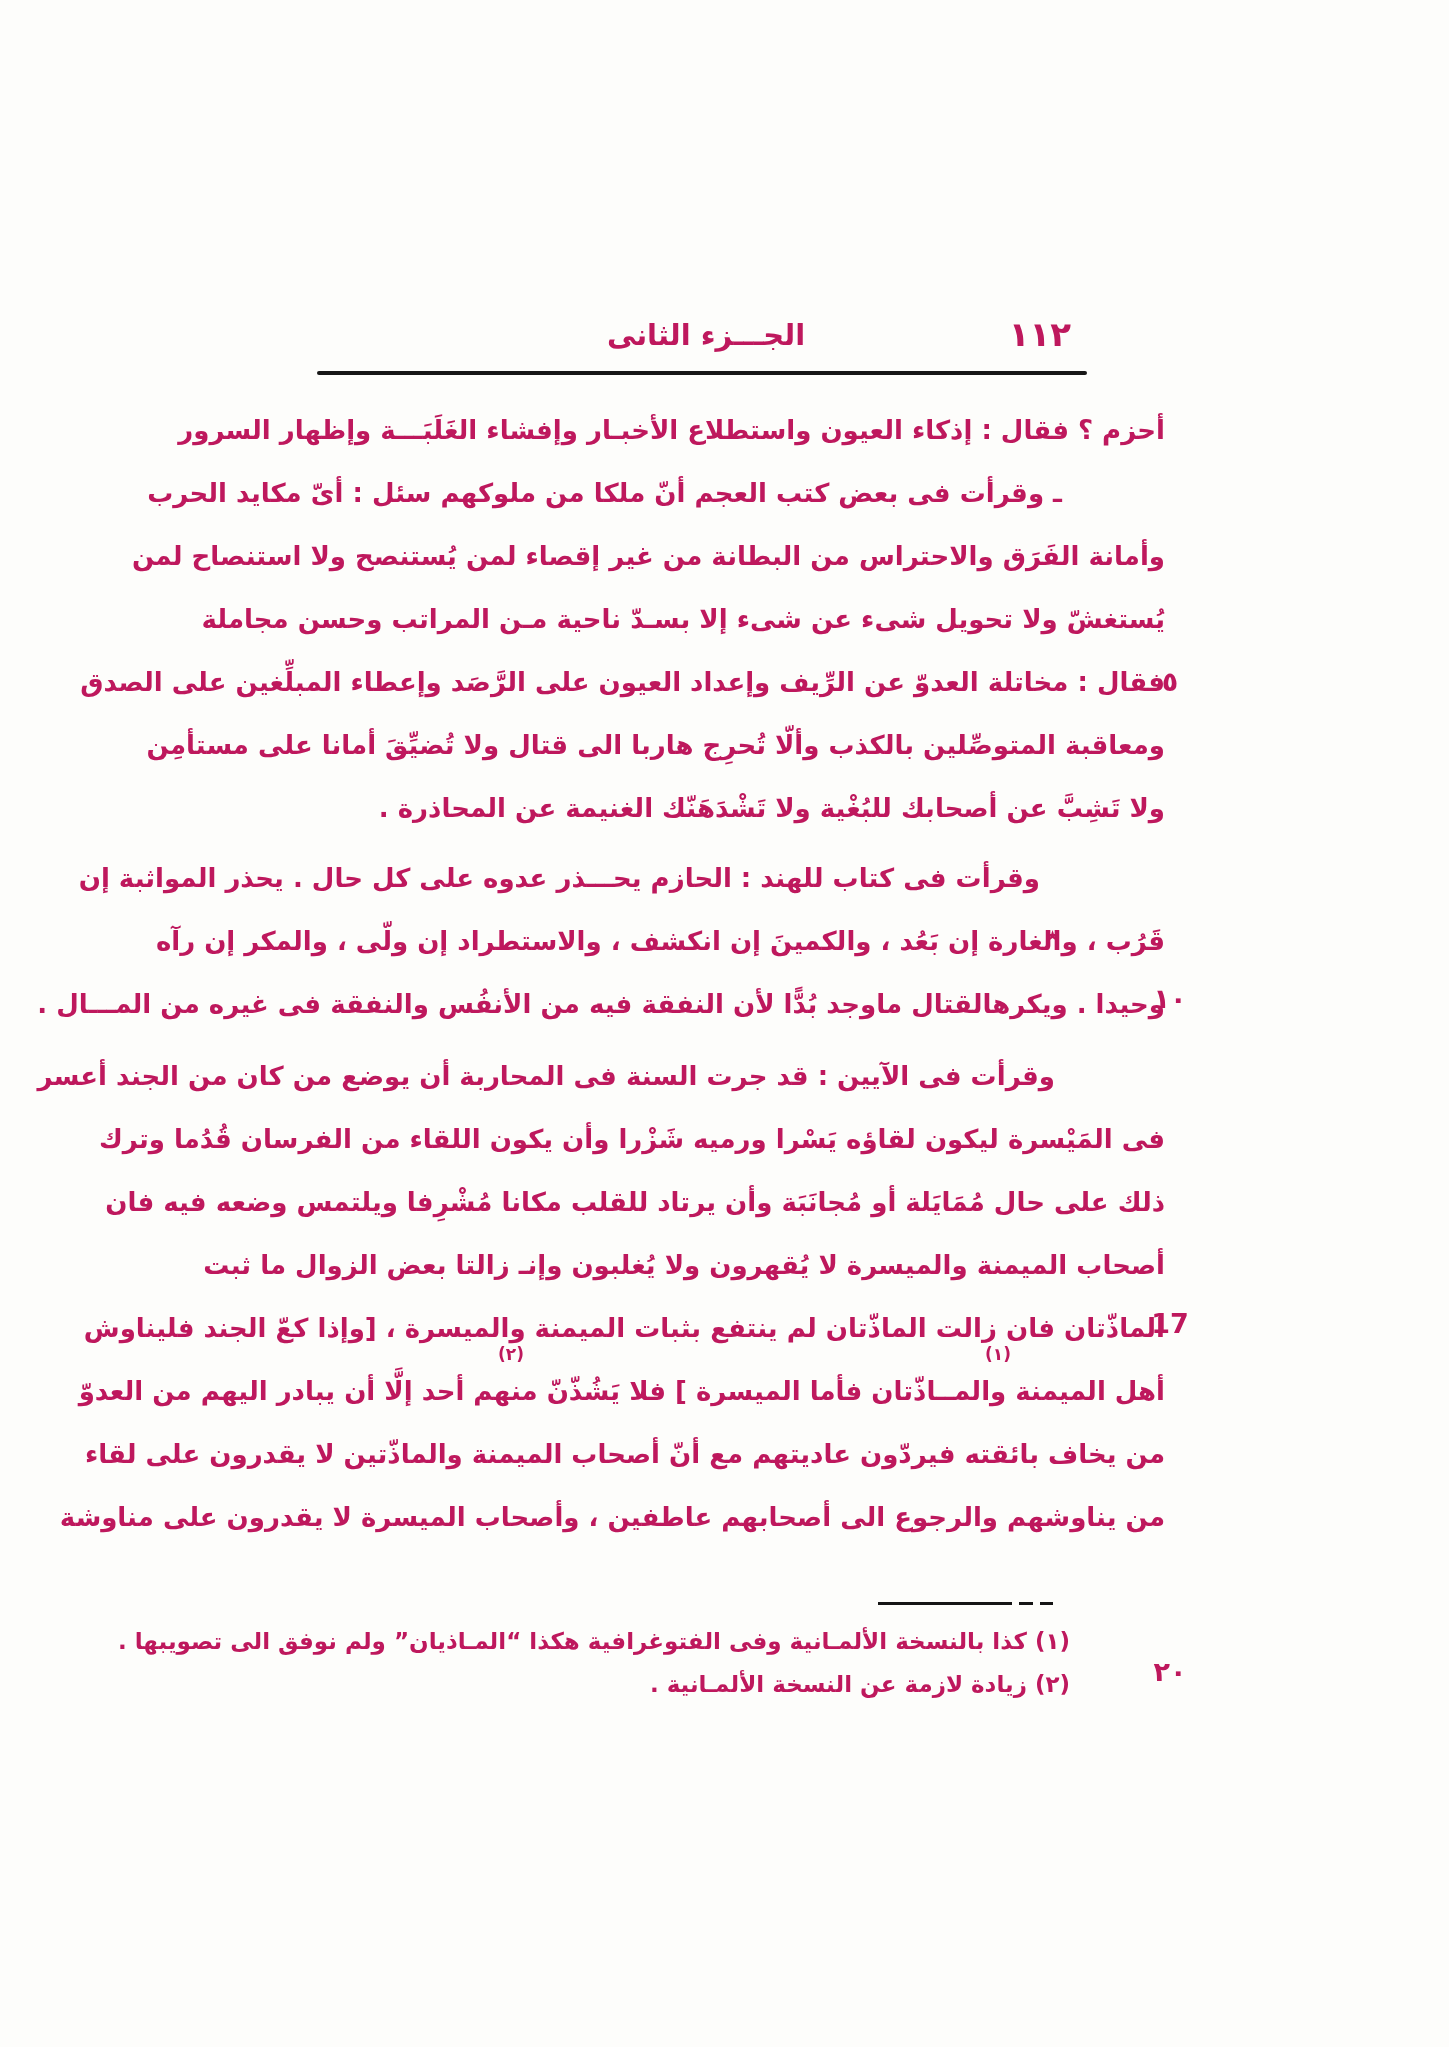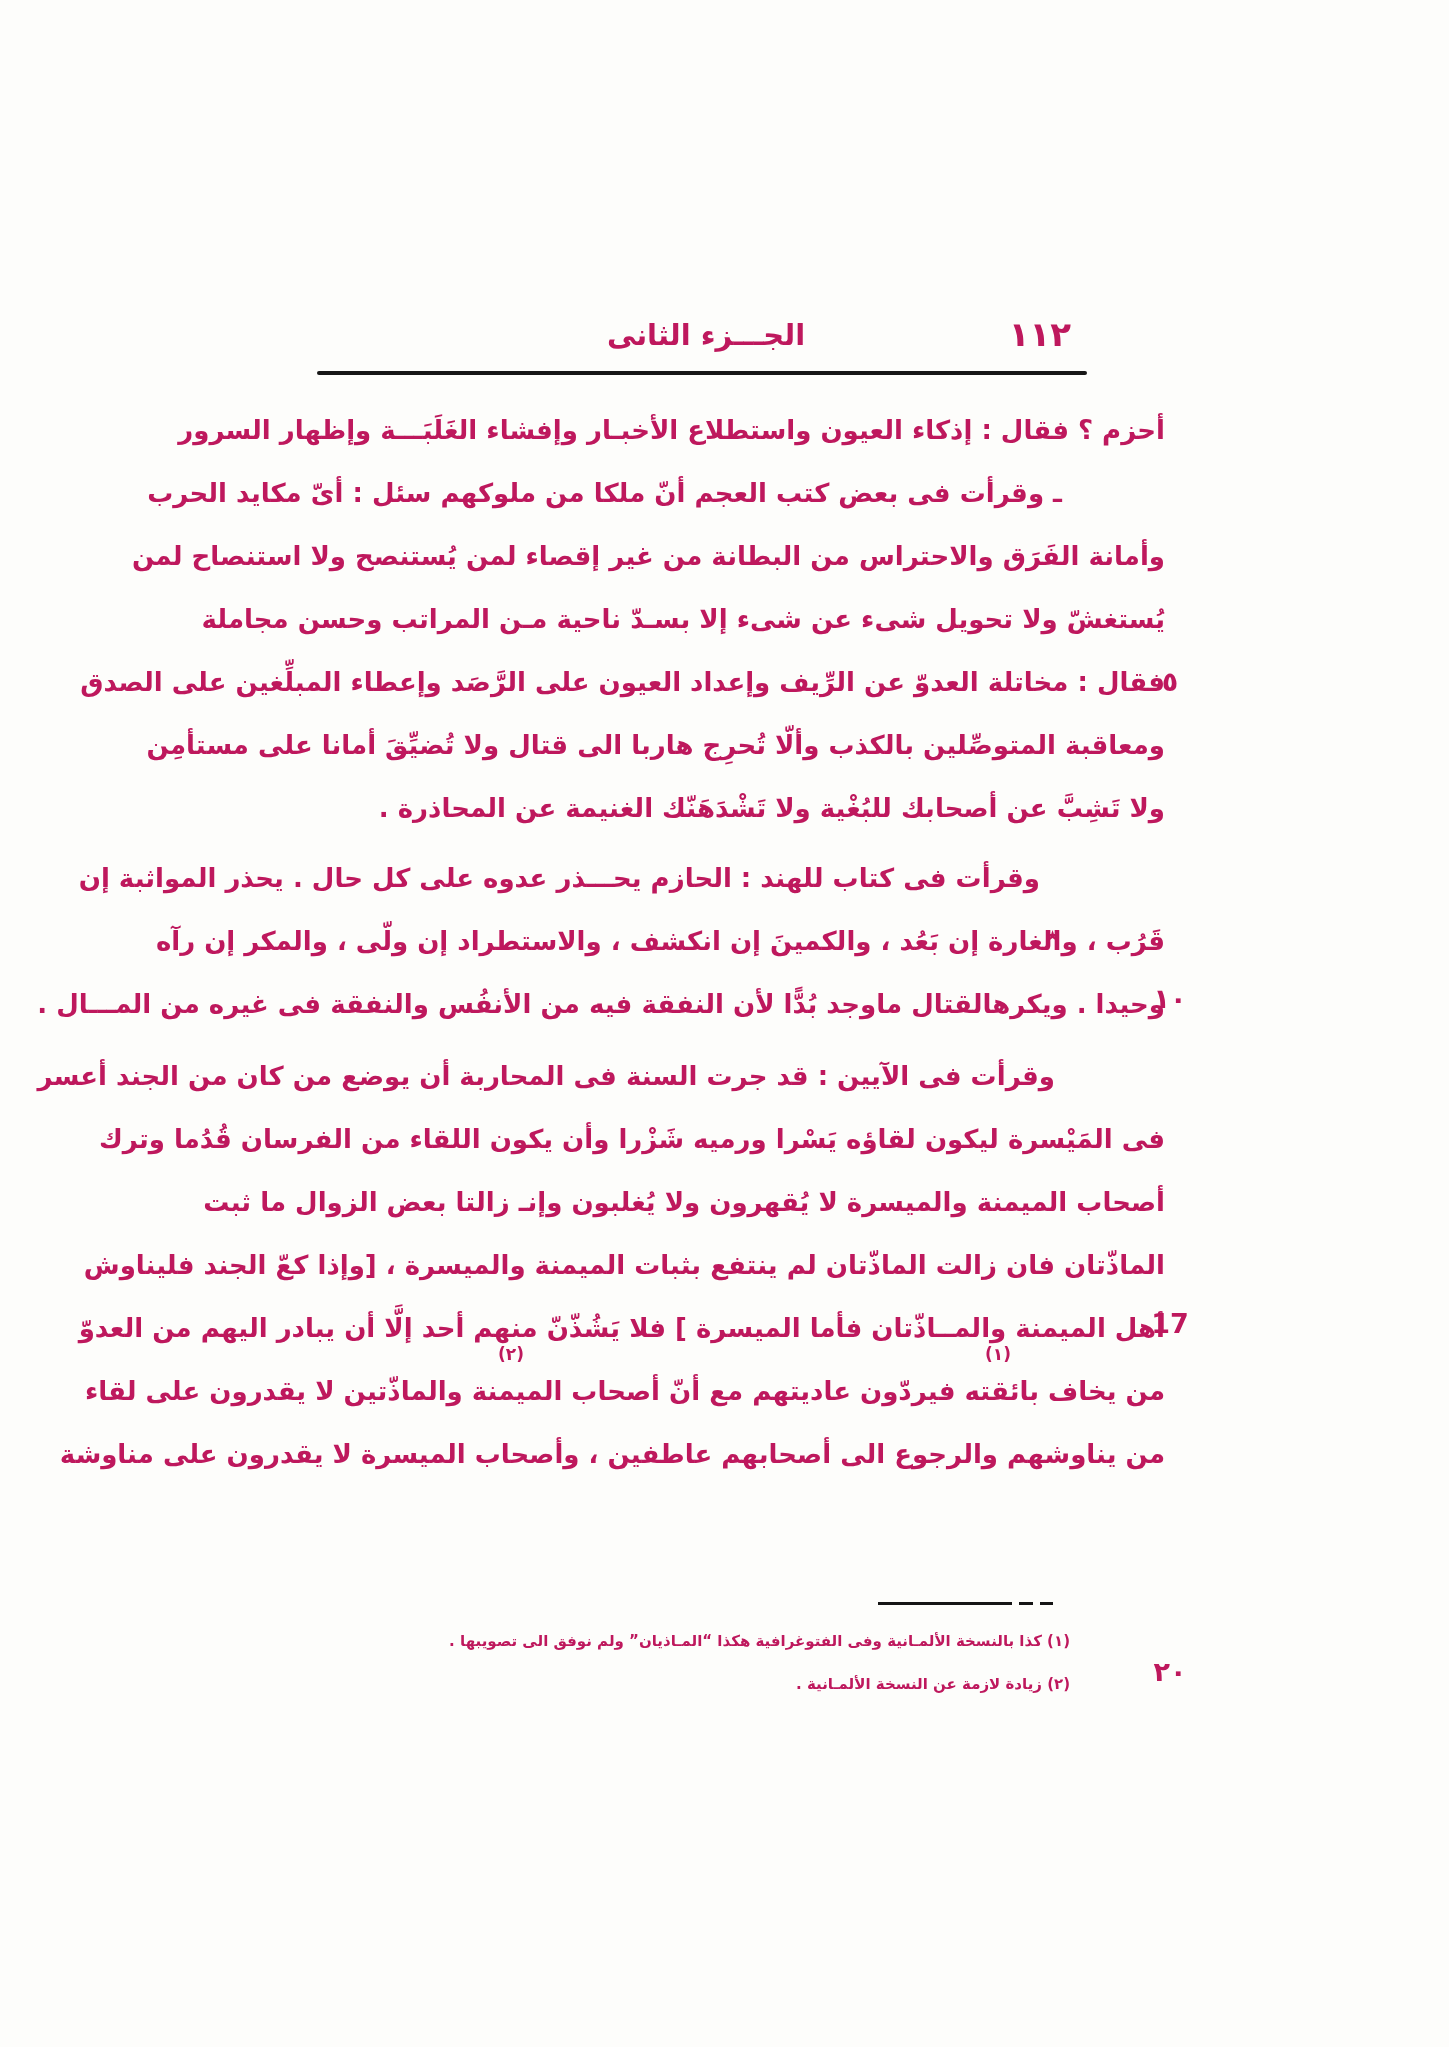--- a/index.html
+++ b/index.html
@@ -65,21 +65,21 @@
   
   .fsep{position:absolute;height:3px;background:#151515;top:1602px;}
   .fsep.long{left:878px;width:134px;}
   .fsep.d1{left:1019px;width:14px;}
   .fsep.d2{left:1040px;width:13px;}
   
   .footnotes{
     position:absolute;top:1620px;left:325px;width:840px;direction:rtl;
   }
   .footnote{
-    line-height:43px;font-size:15px;font-weight:700;
+    line-height:43px;font-size:23px;font-weight:700;
     text-align:right;padding-left:0;padding-right:95px;
     white-space:nowrap;
   }
 </style>
 </head>
 <body>
 
 <div class="page">
 
   <div class="hdr-title">الجـــزء الثانى</div>
@@ -97,20 +97,21 @@
       <div class="line endshort">ولا تَشِبَّ عن أصحابك للبُغْية ولا تَشْدَهَنّك الغنيمة عن المحاذرة .</div>
     </div>
     <div class="para p2">
       <div class="line indent2">وقرأت فى كتاب للهند : الحازم يحـــذر عدوه على كل حال . يحذر المواثبة إن</div>
       <div class="line">قَرُب ، والغارة إن بَعُد ، والكمينَ إن انكشف ، والاستطراد إن ولّى ، والمكر إن رآه</div>
       <div class="line">وحيدا . ويكرهالقتال ماوجد بُدًّا لأن النفقة فيه من الأنفُس والنفقة فى غيره من المـــال .</div>
     </div>
     <div class="para p3">
       <div class="line indent3">وقرأت فى الآيين : قد جرت السنة فى المحاربة أن يوضع من كان من الجند أعسر</div>
       <div class="line">فى المَيْسرة ليكون لقاؤه يَسْرا ورميه شَزْرا وأن يكون اللقاء من الفرسان قُدُما وترك</div>
+      <div class="line">ذلك على حال مُمَايَلة أو مُجانَبَة وأن يرتاد للقلب مكانا مُشْرِفا ويلتمس وضعه فيه فان</div>
       <div class="line">أصحاب الميمنة والميسرة لا يُقهرون ولا يُغلبون وإنـ زالتا بعض الزوال ما ثبت</div>
       <div class="line">الماذّتان فان زالت الماذّتان لم ينتفع بثبات الميمنة والميسرة ، [وإذا كعّ الجند فليناوش</div>
       <div class="line">أهل الميمنة والمــاذّتان فأما الميسرة ] فلا يَشُذّنّ منهم أحد إلَّا أن يبادر اليهم من العدوّ</div>
       <div class="line">من يخاف بائقته فيردّون عاديتهم مع أنّ أصحاب الميمنة والماذّتين لا يقدرون على لقاء</div>
       <div class="line">من يناوشهم والرجوع الى أصحابهم عاطفين ، وأصحاب الميسرة لا يقدرون على مناوشة</div>
     </div>
   </div>
 
   <div class="star-marker">٭</div>
 

